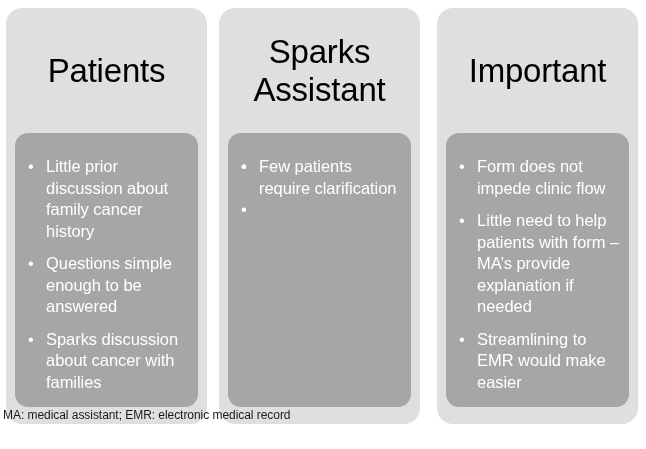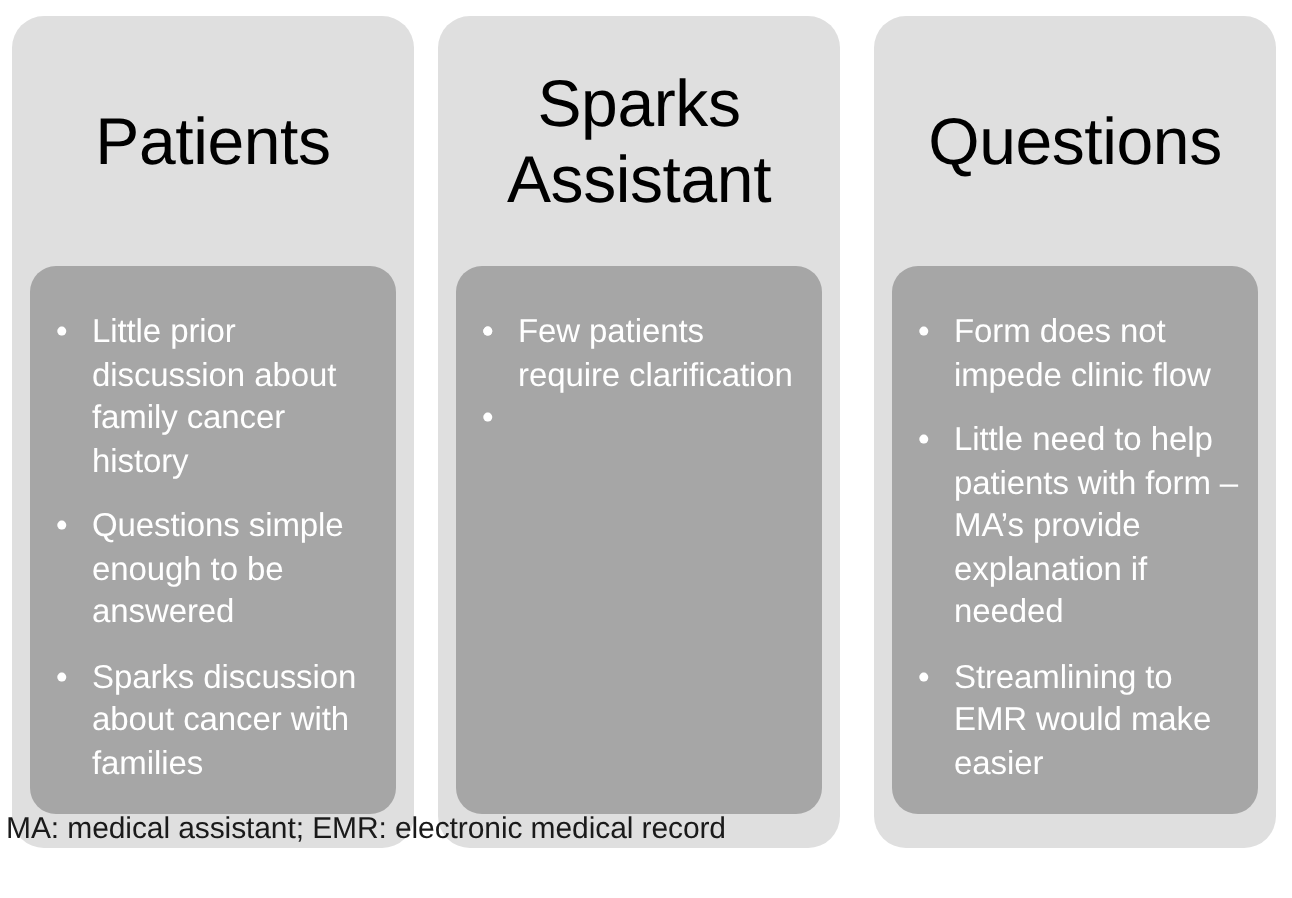--- a/index.html
+++ b/index.html
@@ -101,21 +101,21 @@
   .bullet-text {
     display: block;
     margin-top: 11px;
   }
 
   .footnote {
     position: absolute;
     left: 3px;
     bottom: 4px;
     color: #1a1a1a;
-    font-size: 15px;
+    font-size: 12px;
     line-height: 14px;
     font-weight: 400;
     letter-spacing: -0.05px;
     white-space: nowrap;
   }
 </style>
 </head>
 <body>
 
 <div id="diagram">
@@ -152,21 +152,21 @@
           <span class="bullet-text">Few patients require clarification</span>
         </li>
         <li class="bullet-item">
           <span class="bullet-dot">•</span>
         </li>
       </ul>
     </div>
   </div>
 
   <div class="column-card col-2">
-    <div class="column-title">Questions</div>
+    <div class="column-title">Important</div>
     <div class="bullet-box">
       <ul class="bullet-list">
         <li class="bullet-item">
           <span class="bullet-dot">•</span>
           <span class="bullet-text">Form does not impede clinic flow</span>
         </li>
         <li class="bullet-item">
           <span class="bullet-dot">•</span>
           <span class="bullet-text">Little need to help patients with form – MA’s provide explanation if needed</span>
         </li>

